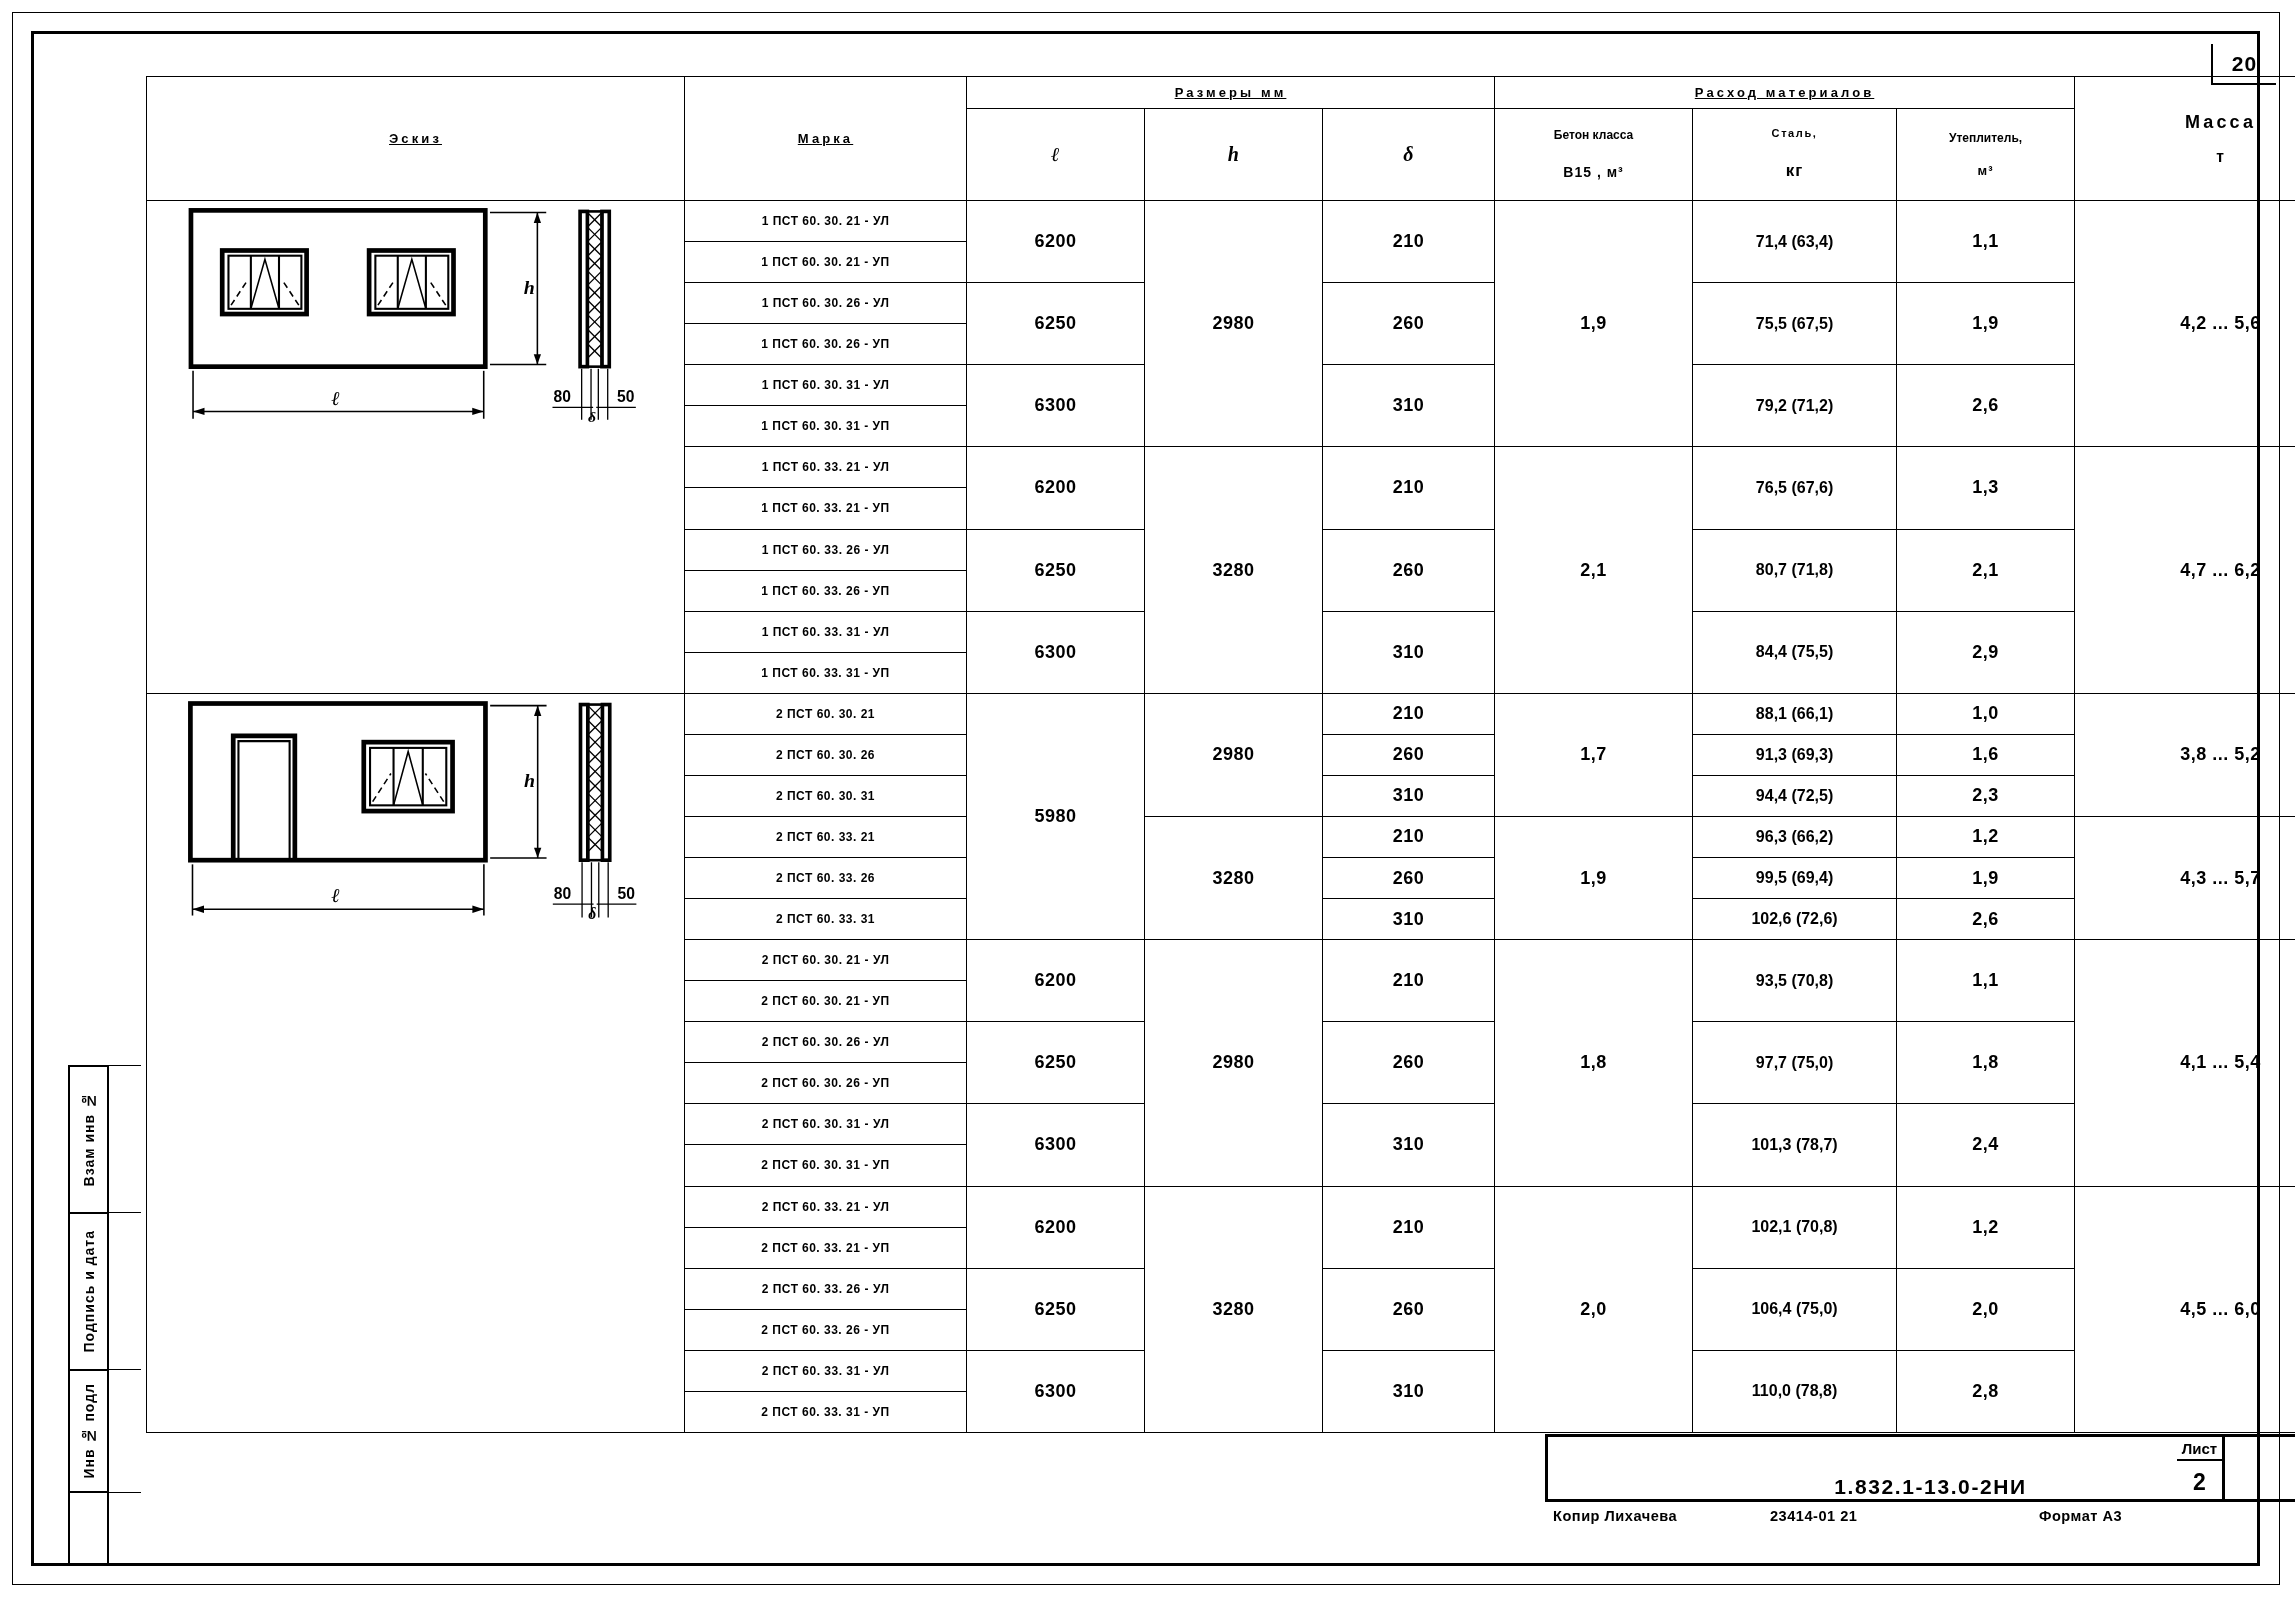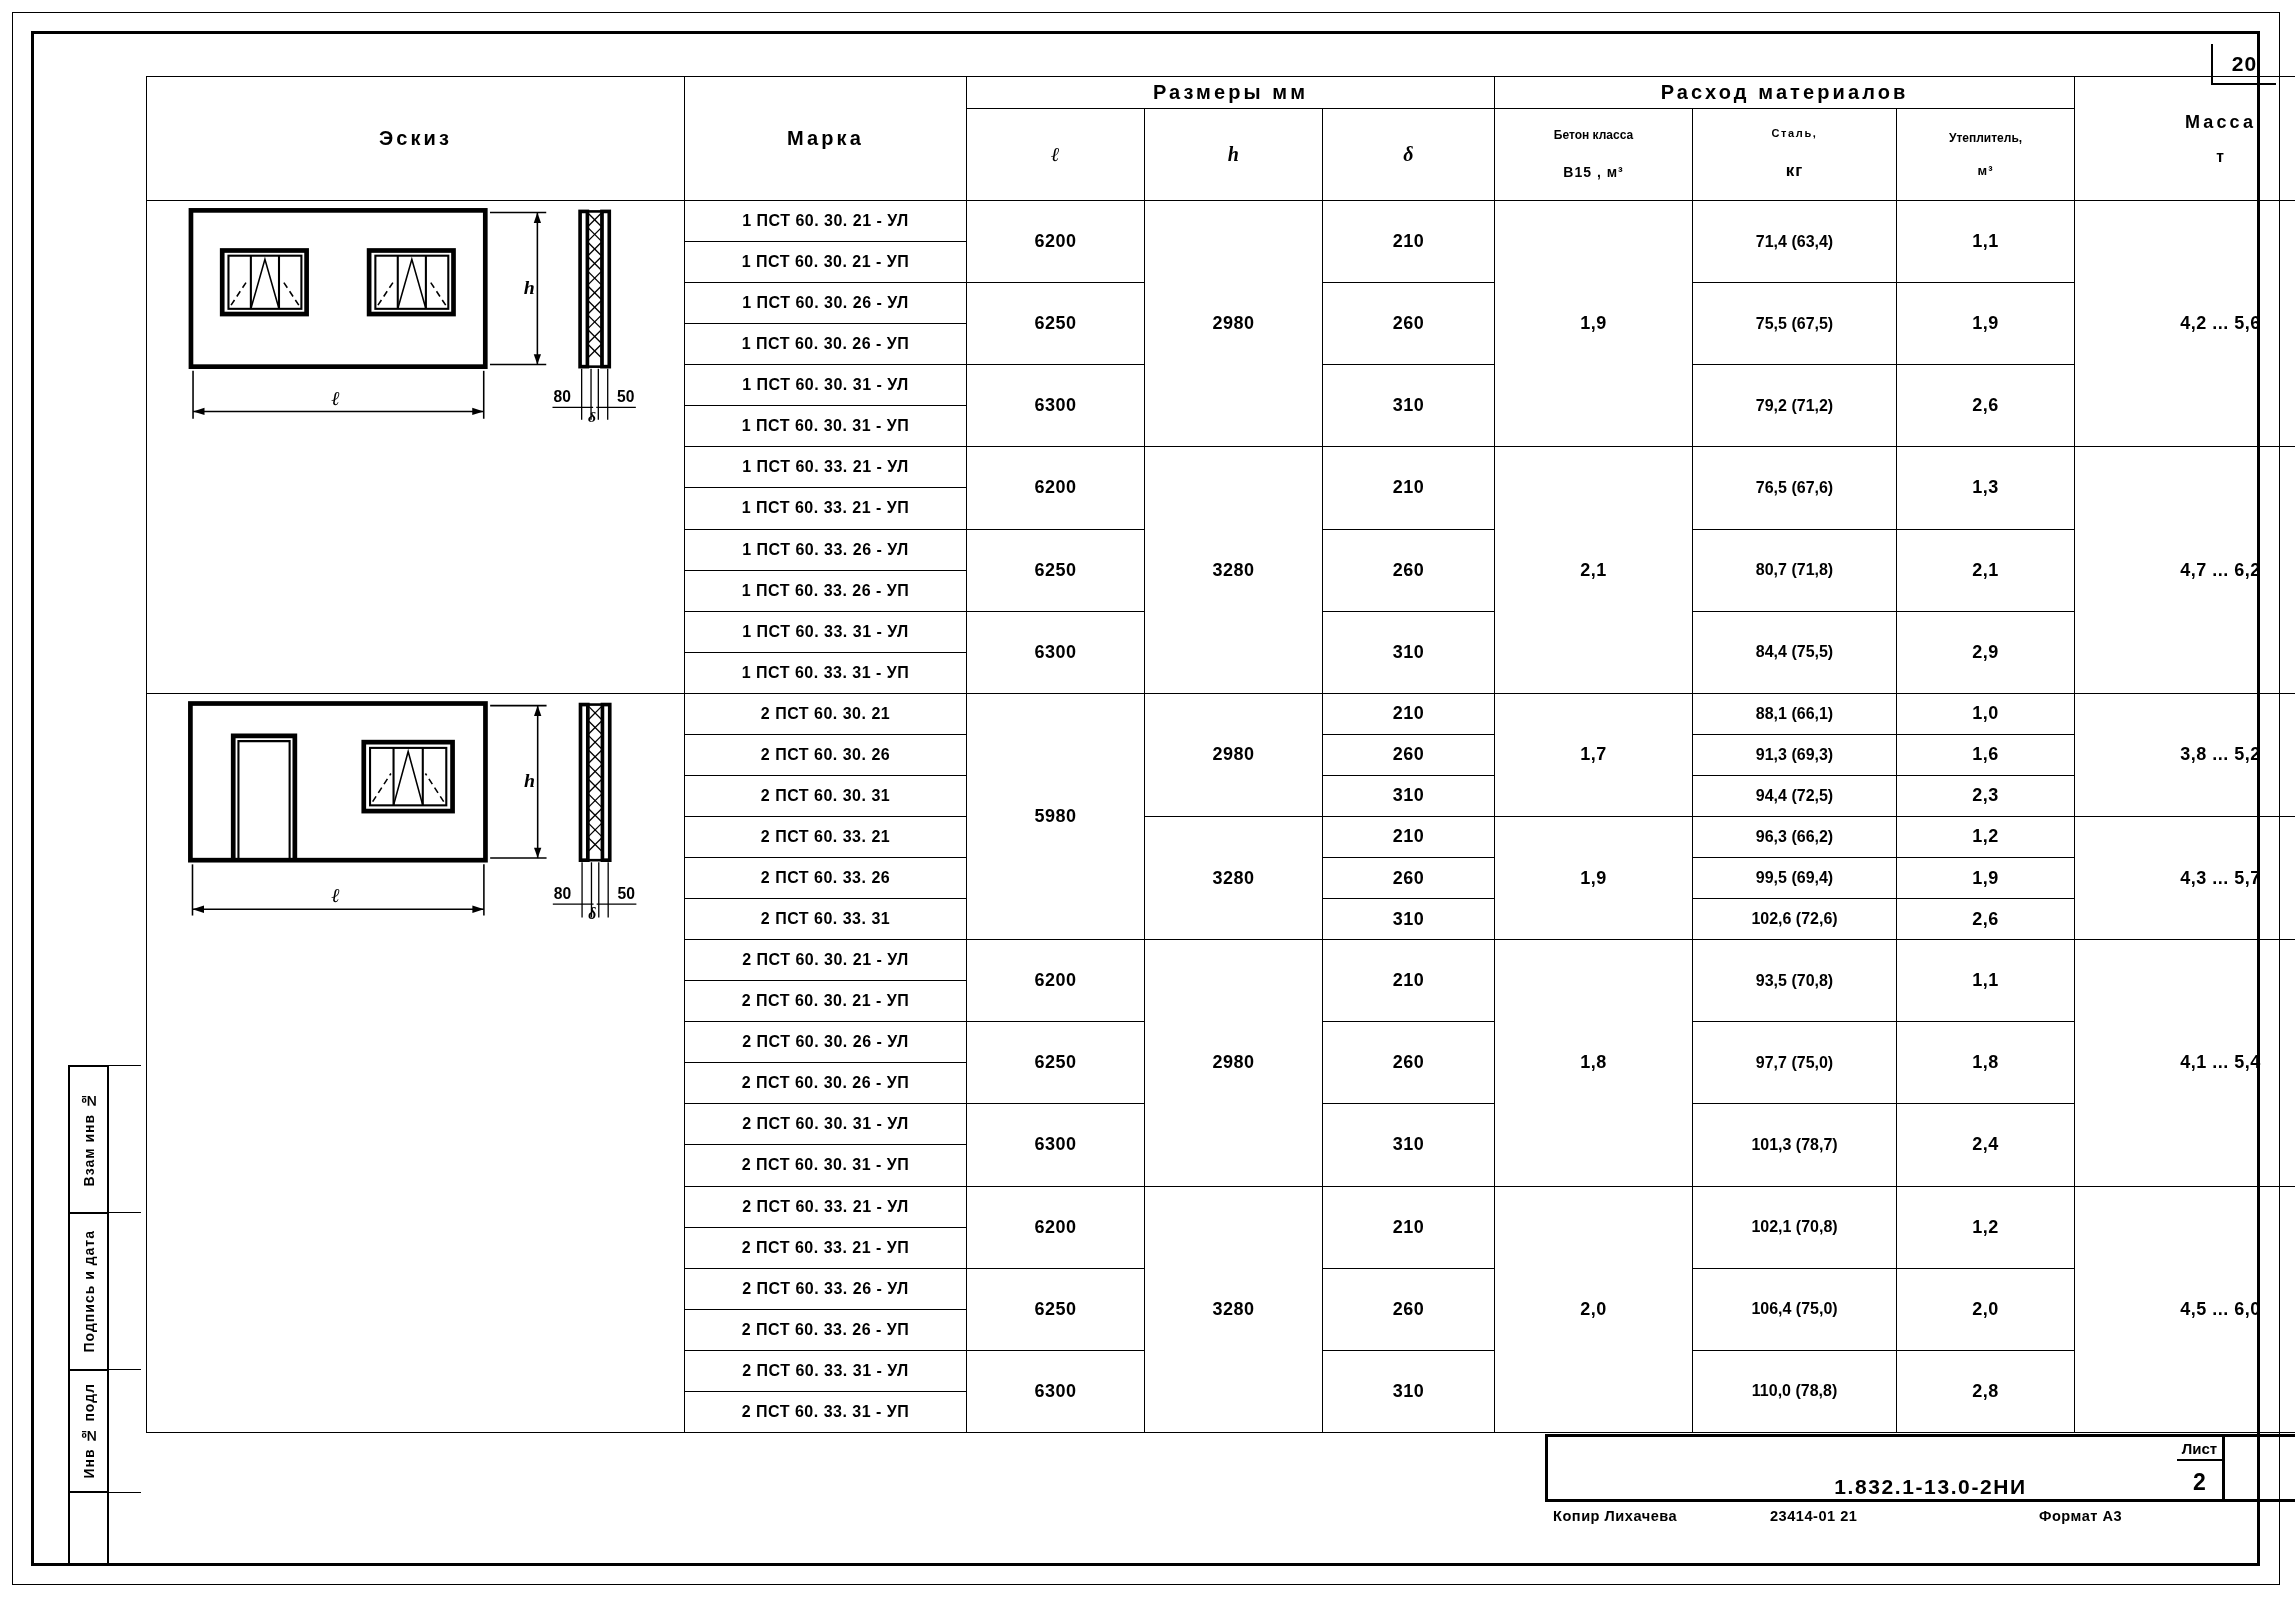--- a/index.html
+++ b/index.html
@@ -89,42 +89,43 @@
     table-layout: fixed;
   }
   #main-table td, #main-table th {
     border: 1.6px solid #000;
     text-align: center;
     vertical-align: middle;
     font-weight: bold;
     padding: 0;
   }
   .hdr {
-    font-size: 20px;
+    font-size: 13px;
     letter-spacing: 3.1px;
     height: 31px;
+    text-decoration: underline;
   }
   .hdr-small {
     font-size: 13.6px;
     letter-spacing: 1px;
     line-height: 1.35;
   }
   .hdr-ital {
     font-style: italic;
     font-size: 20px;
     letter-spacing: 0.5px;
     font-family: "Liberation Serif", serif;
   }
   .thick-top { border-top-width: 3.1px; }
   .thick-bot { border-bottom-width: 3.1px; }
   .thick-left { border-left-width: 3.1px; }
   .thick-right { border-right-width: 3.1px; }
 
   td.mark {
-    font-size: 16px;
+    font-size: 12px;
     letter-spacing: 0.5px;
     height: 29px;
     white-space: nowrap;
   }
   td.num {
     font-size: 18px;
     letter-spacing: 0.5px;
     white-space: nowrap;
   }
   td.num-small {

